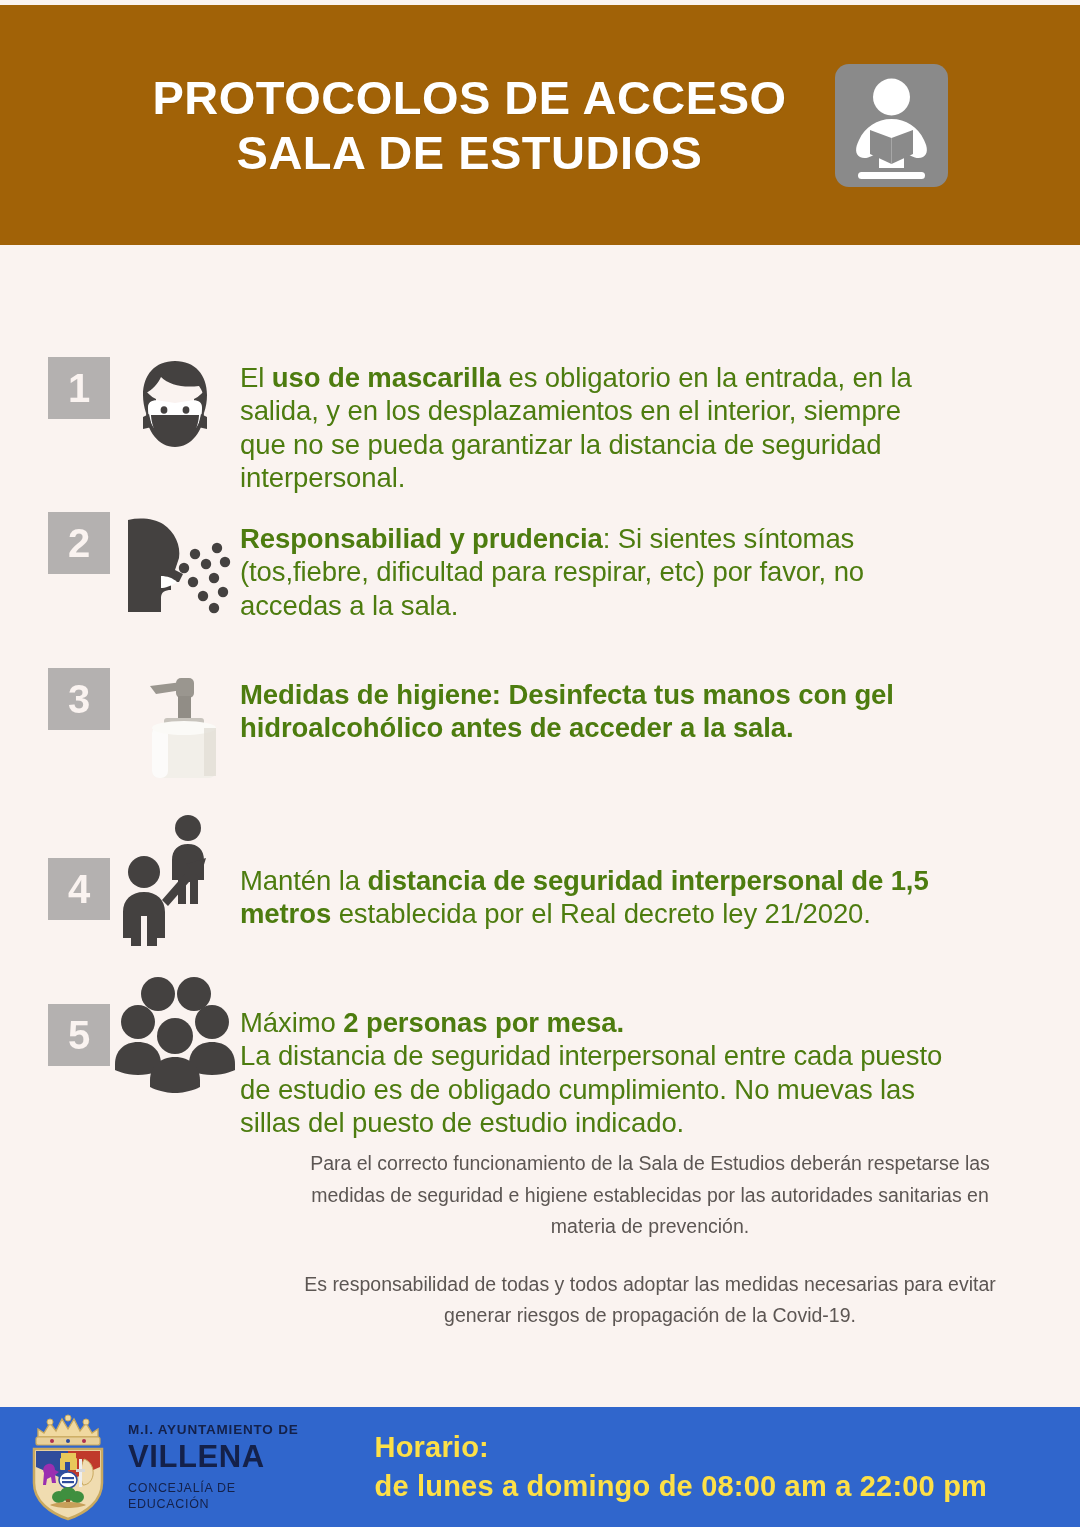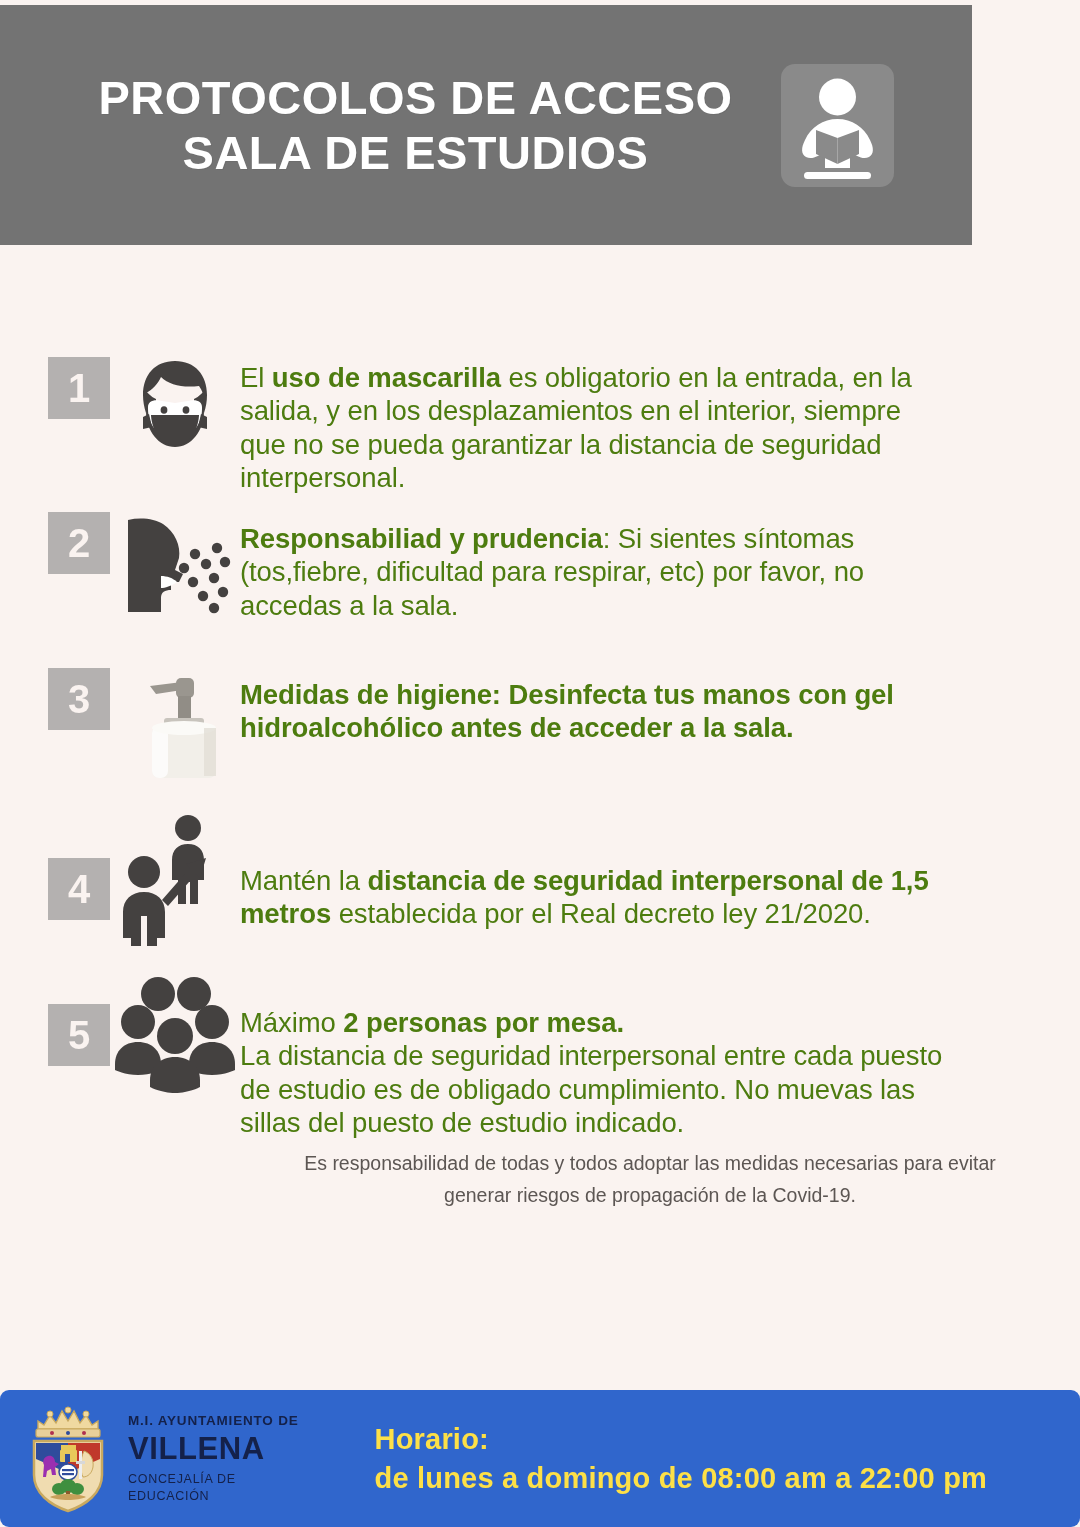--- a/index.html
+++ b/index.html
@@ -12,22 +12,22 @@
   .poster {
     position:relative;
     width:1080px; height:1527px;
     background:#faf3f0;
     overflow:hidden;
   }
 
   
   .header {
     position:absolute; left:0; top:5px;
-    width:972px; height:240px;
-    background:#737373;
+    width:1080px; height:240px;
+    background:#a16207;
     display:flex; align-items:center; justify-content:center;
   }
   .header-inner {
     display:flex; align-items:center; gap:48px;
     transform:translateX(10px);
   }
   .header-titles {
     text-align:center;
     color:#ffffff;
     font-weight:bold;
@@ -86,23 +86,23 @@
     text-align:center;
     color:#5c5653;
     font-size:19.5px;
     line-height:1.62;
   }
   .notes p + p { margin-top:26px; }
 
   
   .footer {
     position:absolute; left:0; bottom:0;
-    width:1080px; height:137px;
+    width:1080px; height:120px;
     background:#3066cc;
-    display:flex; align-items:center;border-radius:9px;
+    display:flex; align-items:center;
   }
   .crest { margin-left:22px; flex:none; }
   .ayto-block {
     margin-left:14px;
     color:#14214a;
     line-height:1.15;
   }
   .ayto-top { font-size:13.5px; letter-spacing:0.8px; font-weight:bold; }
   .ayto-name { font-size:31px; font-weight:bold; letter-spacing:0.6px; margin:2px 0 5px; }
   .ayto-sub { font-size:12.5px; letter-spacing:0.7px; font-weight:normal; line-height:1.3; }
@@ -237,20 +237,21 @@
         </svg>
       </div>
       <div class="rule-text" style="width:740px;padding-top:34px;">
         <span><span>Máximo </span><b>2 personas por mesa.</b><span></span><br><span>La distancia de seguridad interpersonal entre cada puesto de estudio es de obligado cumplimiento. No muevas las sillas del puesto de estudio  indicado.</span></span>
       </div>
     </div>
 
   </div>
 
   <div class="notes">
+    <p>Para el correcto funcionamiento de la Sala de Estudios deberán respetarse las medidas de seguridad e higiene  establecidas por las autoridades sanitarias en materia de  prevención.</p>
     <p>Es responsabilidad de todas y todos adoptar las medidas necesarias para evitar generar riesgos de propagación de la Covid-19.</p>
   </div>
 
   <div class="footer">
     <div class="crest">
       <svg width="92" height="112" viewBox="0 0 92 112" aria-hidden="true">
 
         <path d="M16 28 L16 20 L22 24 L28 14 L34 22 L40 10 L46 20 L52 10 L58 22 L64 14 L70 24 L76 20 L76 28 Z" fill="#f0d9a0" stroke="#c9a95f" stroke-width="1.4"></path>
         <circle cx="28" cy="13" r="3" fill="#f0d9a0" stroke="#c9a95f" stroke-width="1"></circle>
         <circle cx="46" cy="9" r="3" fill="#f0d9a0" stroke="#c9a95f" stroke-width="1"></circle>

